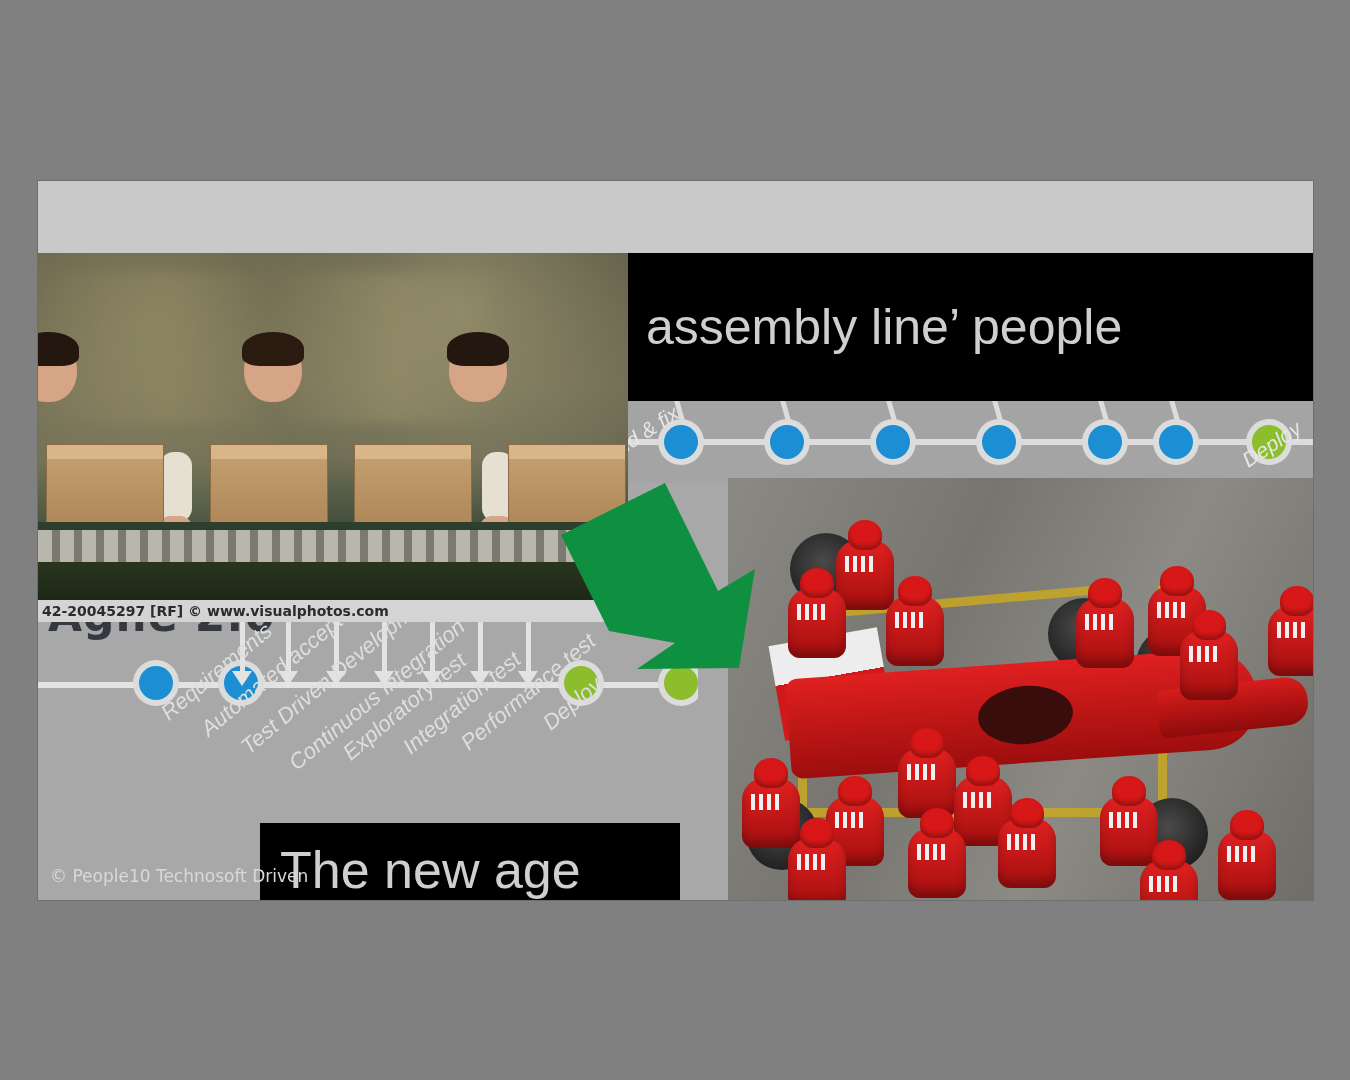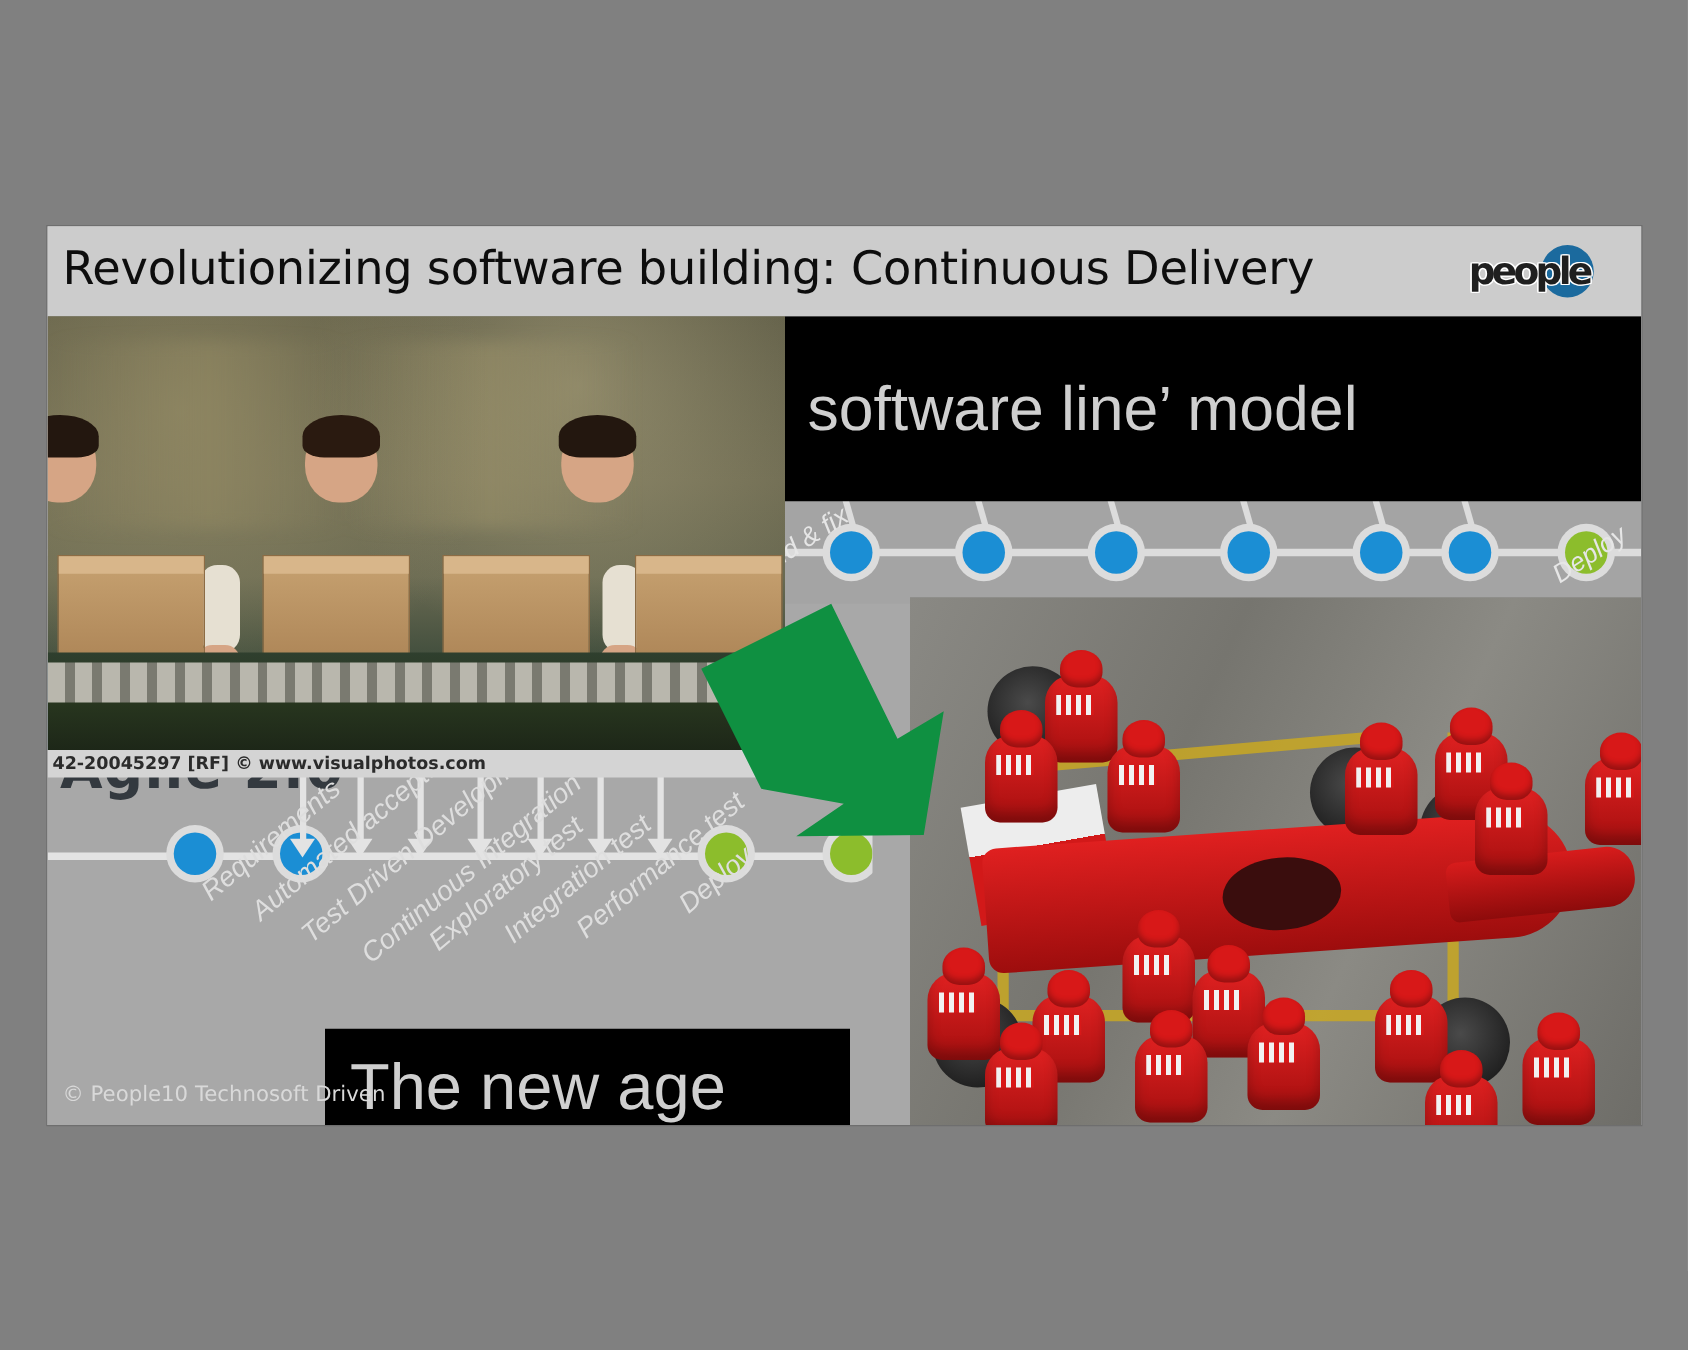--- a/index.html
+++ b/index.html
@@ -473,27 +473,20 @@
     white-space: nowrap;
   }
 </style>
 </head>
 <body>
 
 <div id="stage">
 
   <div id="slide">
 
-    <div id="title-bar">
-      <div id="title-text">Revolutionizing software building: Continuous Delivery</div>
-      <div id="logo">
-        <div class="logo-circle"></div>
-        <div class="logo-word">people</div>
-      </div>
-    </div>
 
     <div id="body-area">
 
       <div class="timeline" id="timeline-top">
         <div class="rail"></div>
 
         <div class="node blue" style="left:4px;">
             <div class="stem"></div>
             <div class="core"></div>
           </div>
@@ -677,21 +670,21 @@
         <div class="crew" style="left:490px; top:352px;"></div>
         <div class="crew" style="left:412px; top:382px;"></div>
 
       </div>
 
       <svg id="green-arrow" viewBox="0 0 250 220">
         <polygon points="18,62 122,10 175,118 212,96 196,195 94,196 132,170 66,158" fill="#0f9041"></polygon>
       </svg>
 
       <div class="callout" id="callout-top">
-        <div class="line">software line’ model</div>
+        <div class="line">assembly line’ people</div>
       </div>
 
       <div class="callout" id="callout-bottom">
         <div class="line">The new age</div>
         <div class="line">‘Agile pit stop’</div>
       </div>
 
       <div id="copyright">© People10 Technosoft Driven</div>
 
     </div>

